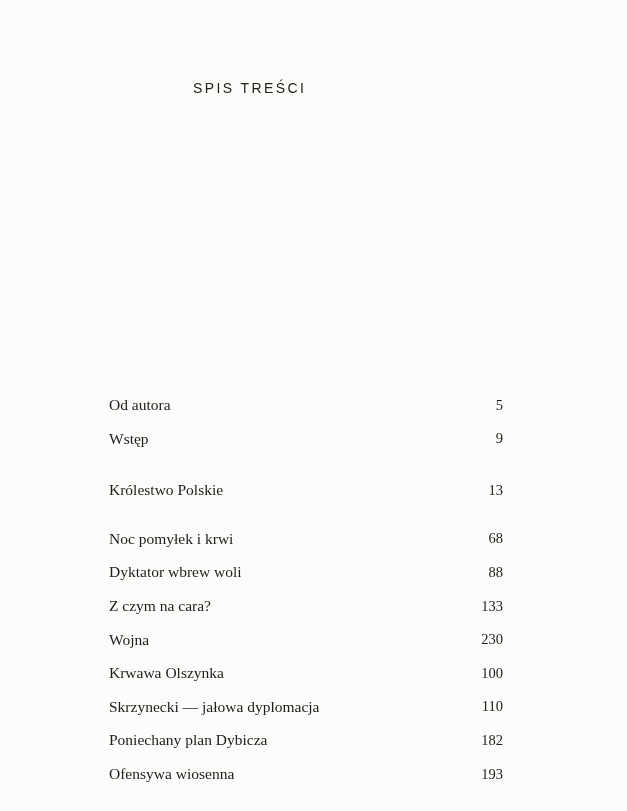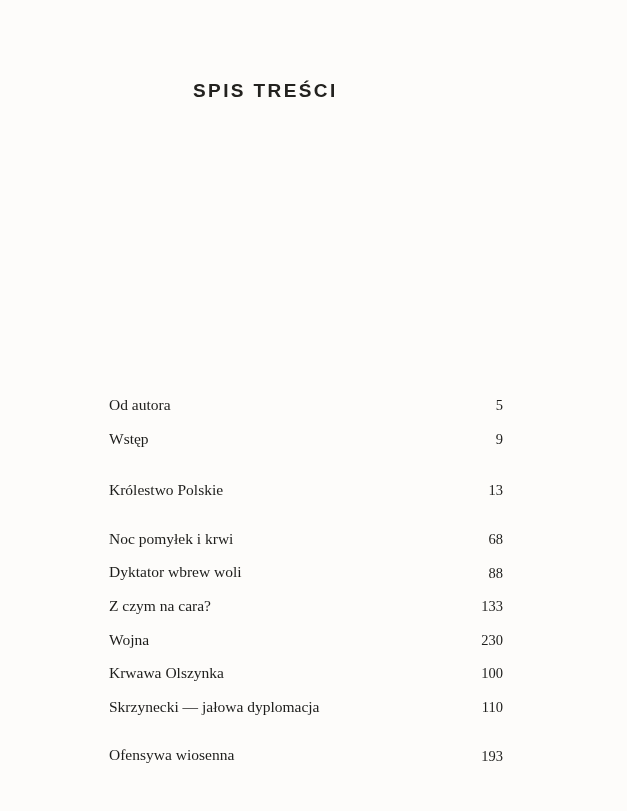--- a/index.html
+++ b/index.html
@@ -18,34 +18,34 @@
     position: relative;
     width: 627px;
     height: 811px;
     box-sizing: border-box;
   }
   .toc-title {
     position: absolute;
     left: 193px;
     top: 80px;
     font-family: "Liberation Sans", sans-serif;
-    font-size: 19px;
+    font-size: 14px;
     letter-spacing: 2.4px;
     color: #23221f;
-    font-weight: 700;
+    font-weight: 400;
   }
   .toc-list {
     position: absolute;
     left: 109px;
     top: 396px;
     width: 394px;
   }
   .toc-entry {
     display: flex;
-    align-items: flex-end;
+    align-items: center;
     justify-content: space-between;
     font-size: 15.5px;
     line-height: 1.2;
     color: #1d1d1b;
   }
   .toc-entry .label {
     white-space: pre-line;
   }
   .toc-entry .page-num {
     font-size: 14.5px;
@@ -116,20 +116,24 @@
       <span class="page-num">100</span>
     </div>
     <div class="entry-spacing"></div>
 
     <div class="toc-entry">
       <span class="label">Skrzynecki — jałowa dyplomacja</span>
       <span class="page-num">110</span>
     </div>
     <div class="entry-spacing"></div>
 
+    <div class="toc-entry">
+      <span class="label">Poniechany plan Dybicza</span>
+      <span class="page-num">182</span>
+    </div>
     <div class="entry-spacing"></div>
 
     <div class="toc-entry">
       <span class="label">Ofensywa wiosenna</span>
       <span class="page-num">193</span>
     </div>
     <div class="entry-spacing"></div>
 
   </div>
 </div>

